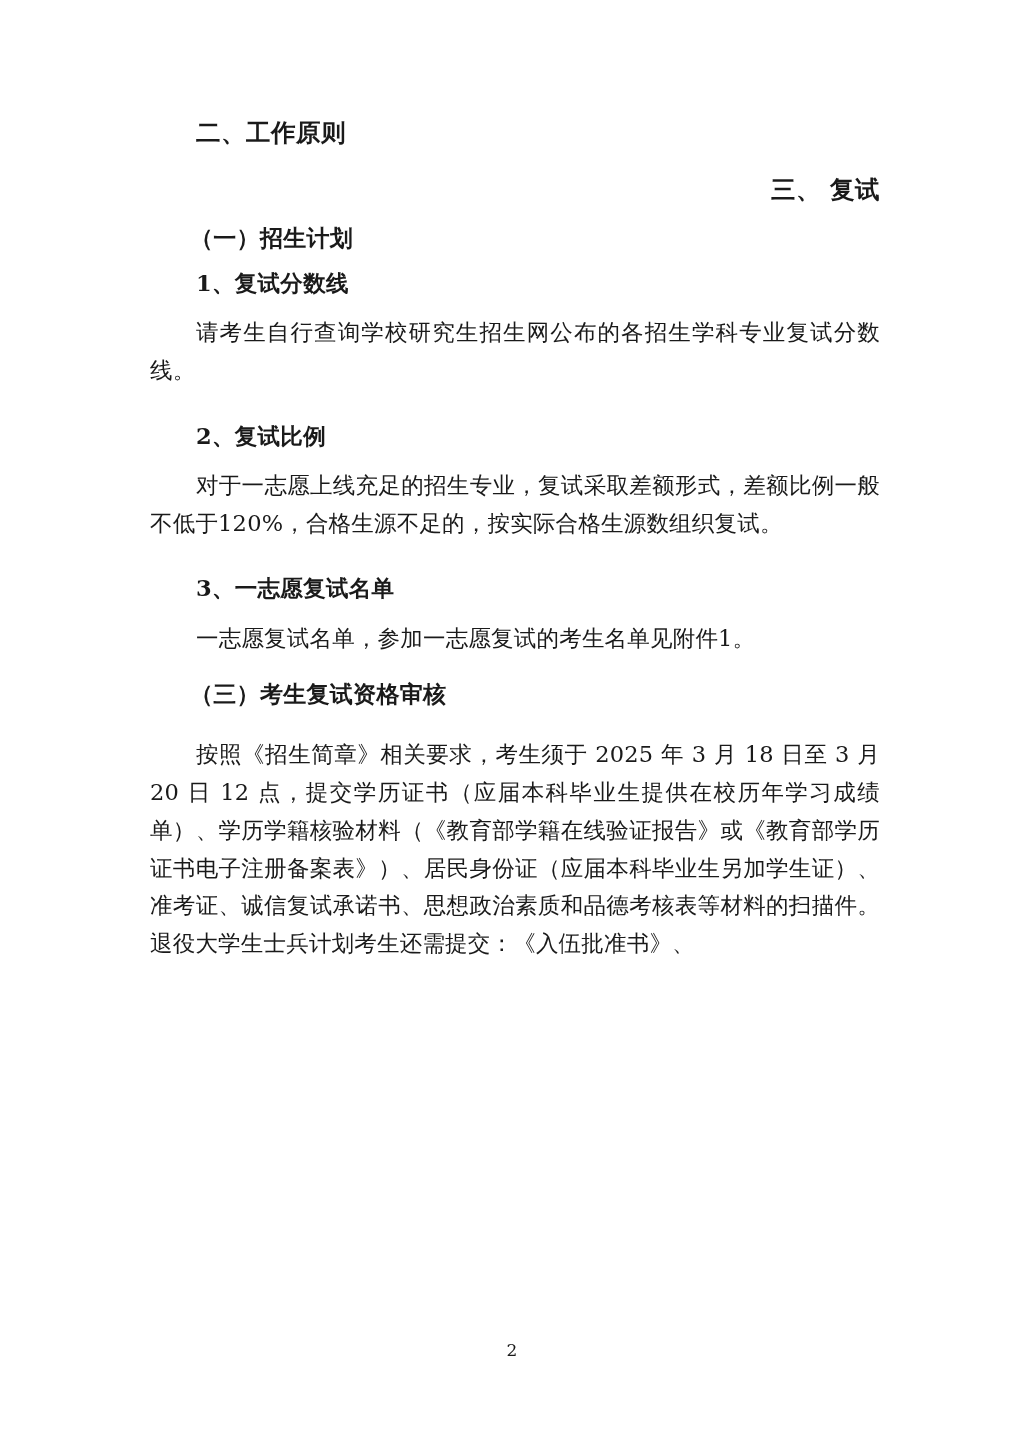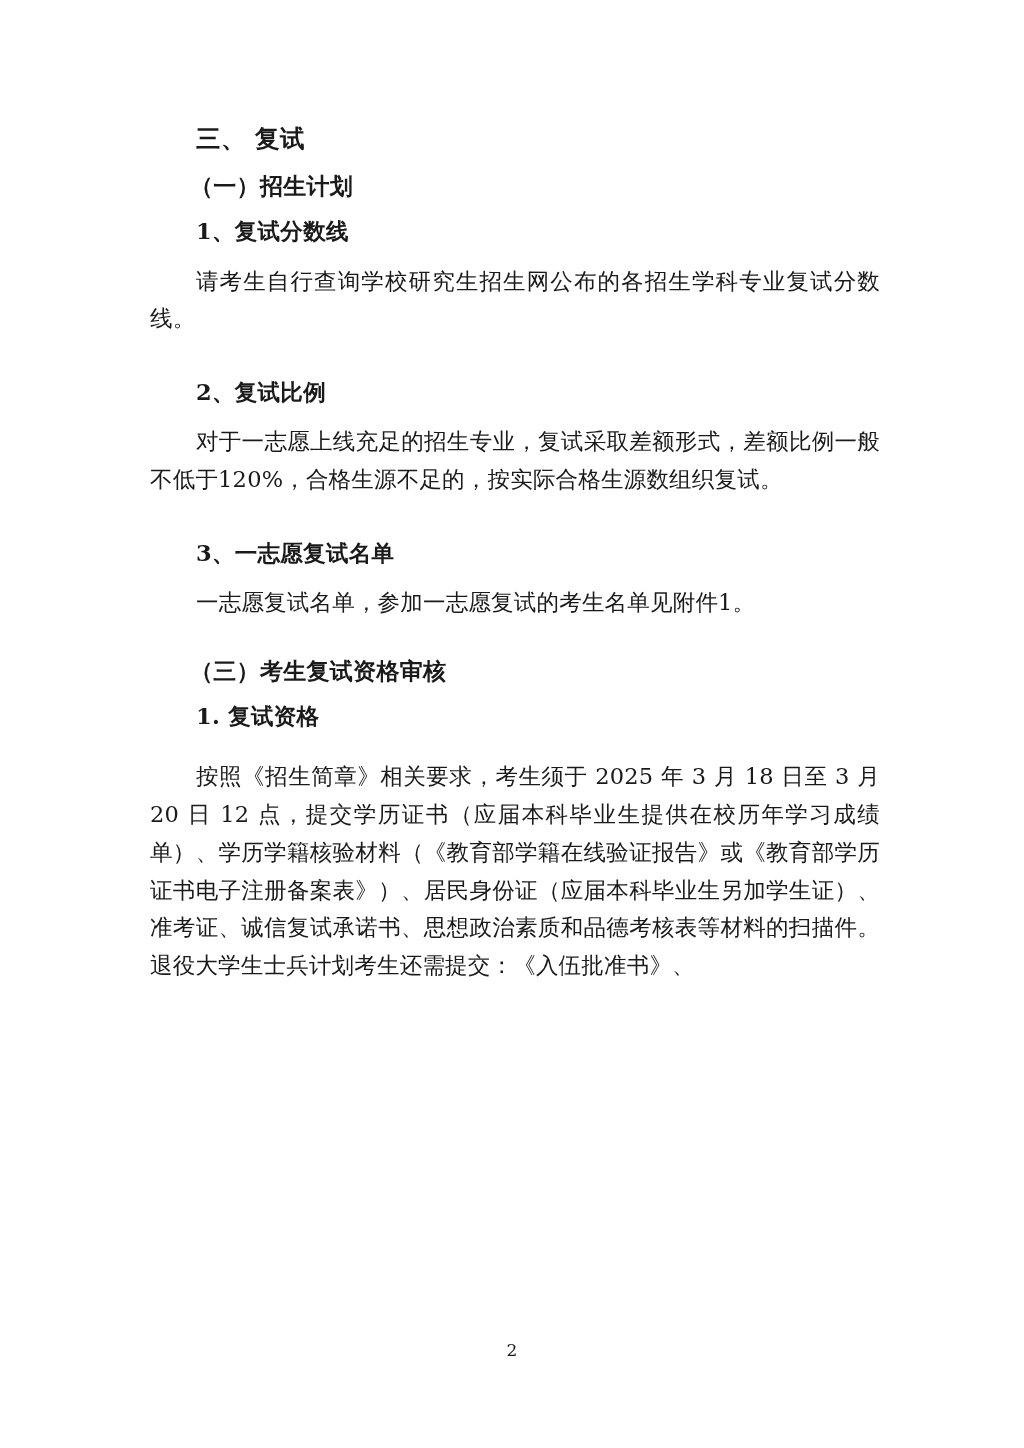--- a/index.html
+++ b/index.html
@@ -27,36 +27,37 @@
     font-family: "DejaVu Sans", "Liberation Sans", sans-serif;
     font-weight: bold;
     font-size: 24.5px;
     line-height: 1.2;
     margin: 0 0 22px 0;
     padding-left: 46px;
     letter-spacing: 0.5px;
   }
   .h2.tight {
     margin-bottom: 18px;
+    text-align: right;
   }
   .h3 {
     font-family: "DejaVu Serif", "Liberation Serif", serif;
     font-weight: bold;
     font-size: 23px;
     line-height: 1.3;
-    margin: 12px 0 16px 0;
+    margin: 0 0 16px 0;
     padding-left: 40px;
     letter-spacing: 0.3px;
   }
   .h4 {
     font-family: "DejaVu Serif", "Liberation Serif", serif;
     font-weight: bold;
     font-size: 22.5px;
     line-height: 1.3;
-    margin: 12px 0 16px 0;
+    margin: 4px 0 16px 0;
     padding-left: 46px;
     letter-spacing: 0.3px;
   }
   .para {
     font-size: 22.5px;
     line-height: 1.68;
     margin: 0 0 16px 0;
     text-indent: 46px;
     text-align: justify;
     text-justify: inter-ideograph;
@@ -78,20 +79,21 @@
     font-family: "DejaVu Serif", "Liberation Serif", serif;
     color: #1a1a1a;
   }
 </style>
 </head>
 <body>
 
 <div class="page">
   <div class="content">
 
+    <h2 class="h2">二、工作原则</h2>
 
 
     <div class="gap-sm"></div>
 
     <h2 class="h2 tight">三、 复试</h2>
 
     <h3 class="h3">（一）招生计划</h3>
 
 
 
@@ -108,20 +110,19 @@
     <div class="gap-md"></div>
 
     <h4 class="h4">3、一志愿复试名单</h4>
 
     <p class="para">一志愿复试名单，参加一志愿复试的考生名单见附件1。</p>
 
     <div class="gap-sm"></div>
 
     <h3 class="h3">（三）考生复试资格审核</h3>
 
-    <h4 class="h4">1. 复试资格</h4>
 
     <p class="para last">按照《招生简章》相关要求，考生须于 2025 年 3 月 18 日至 3 月 20 日 12 点，提交学历证书（应届本科毕业生提供在校历年学习成绩单）、学历学籍核验材料（《教育部学籍在线验证报告》或《教育部学历证书电子注册备案表》）、居民身份证（应届本科毕业生另加学生证）、准考证、诚信复试承诺书、思想政治素质和品德考核表等材料的扫描件。退役大学生士兵计划考生还需提交：《入伍批准书》、</p>
 
   </div>
 
   <div class="page-number">2</div>
 </div>
 
 </body></html>

